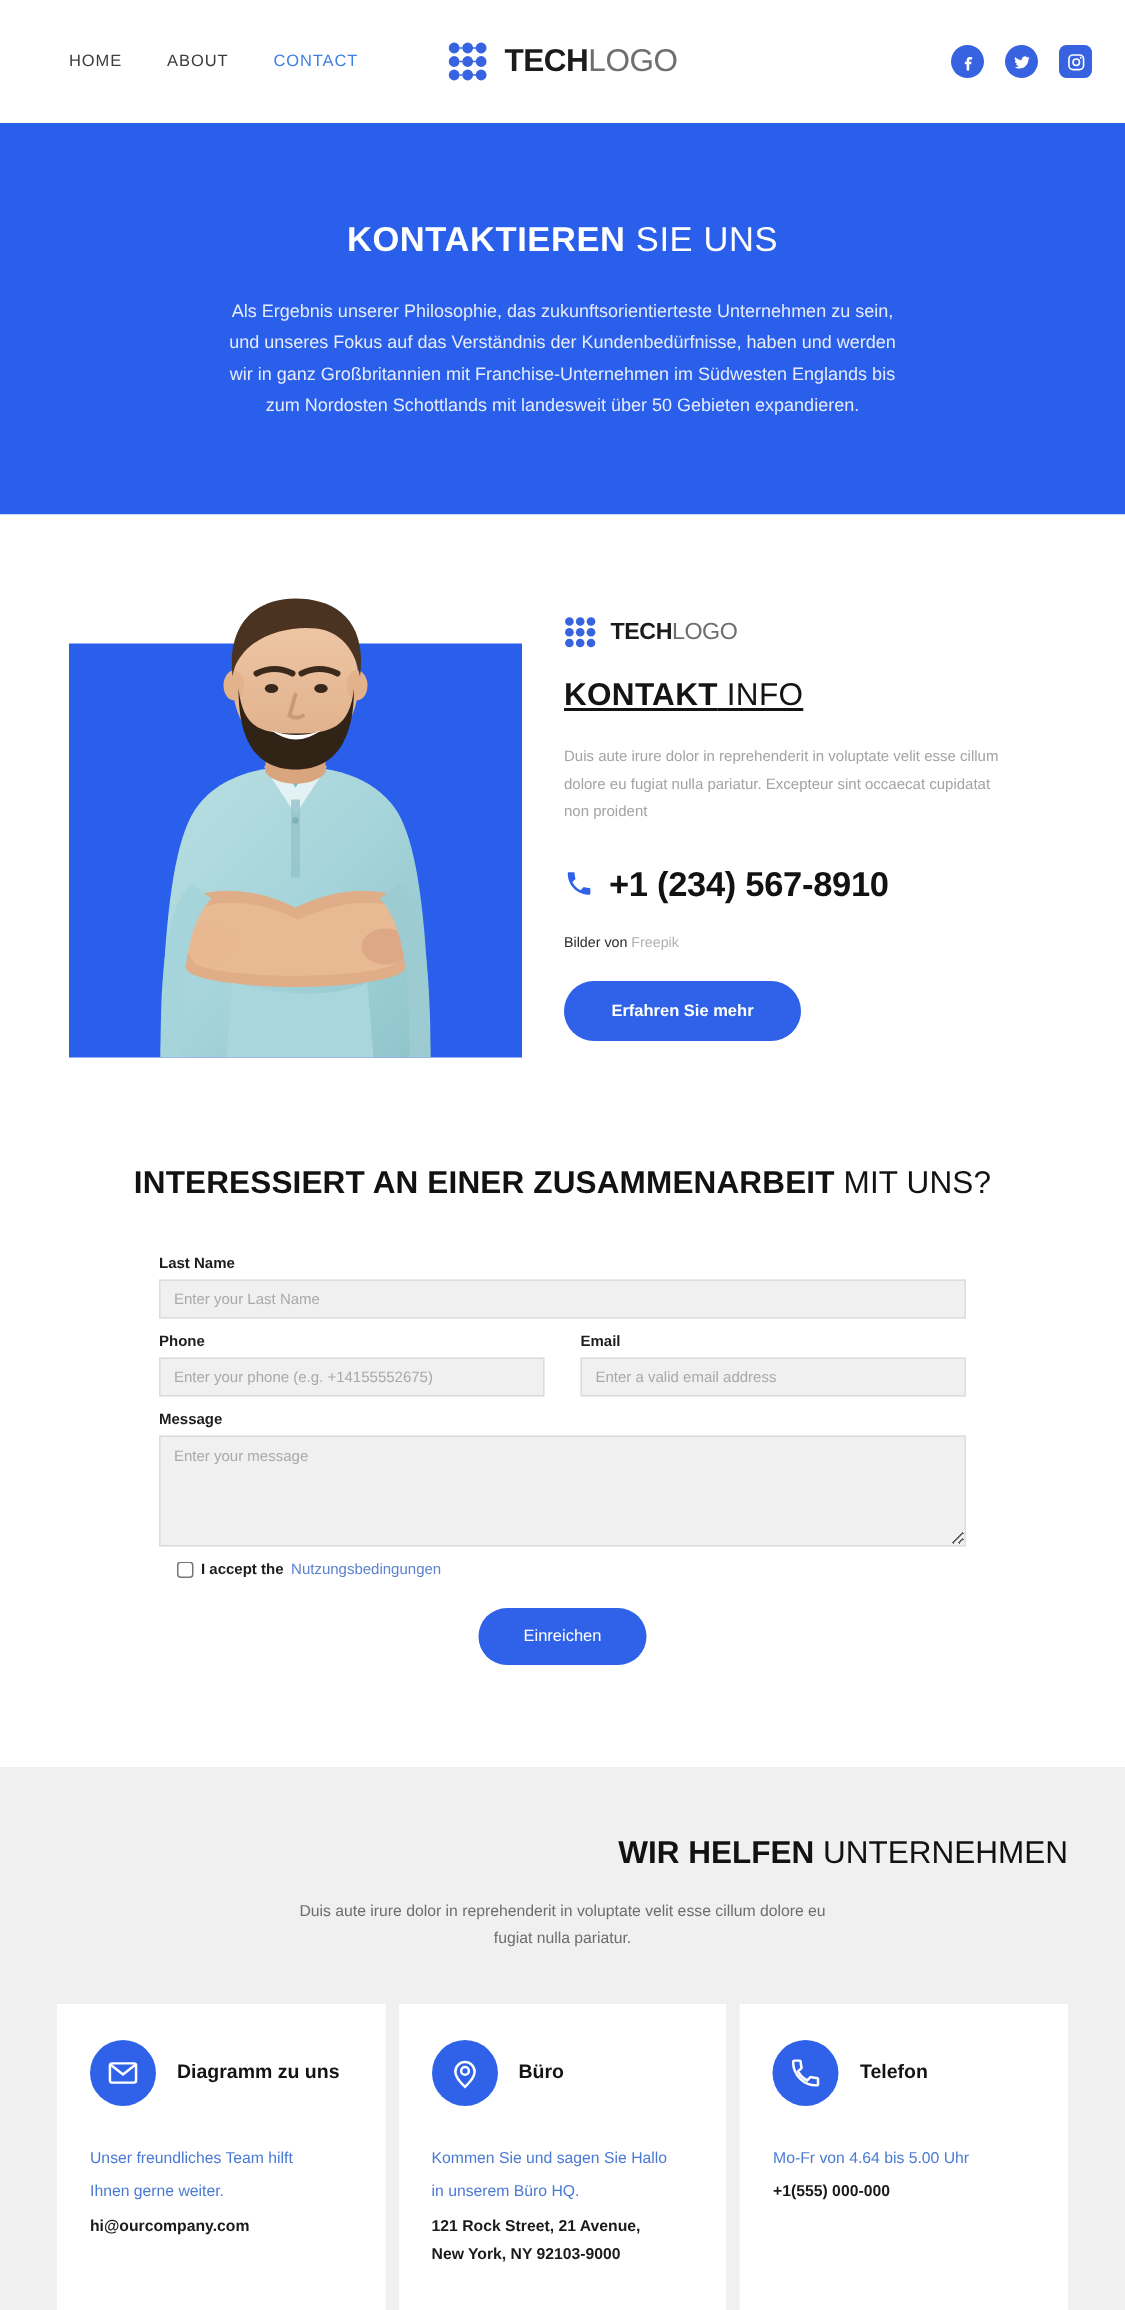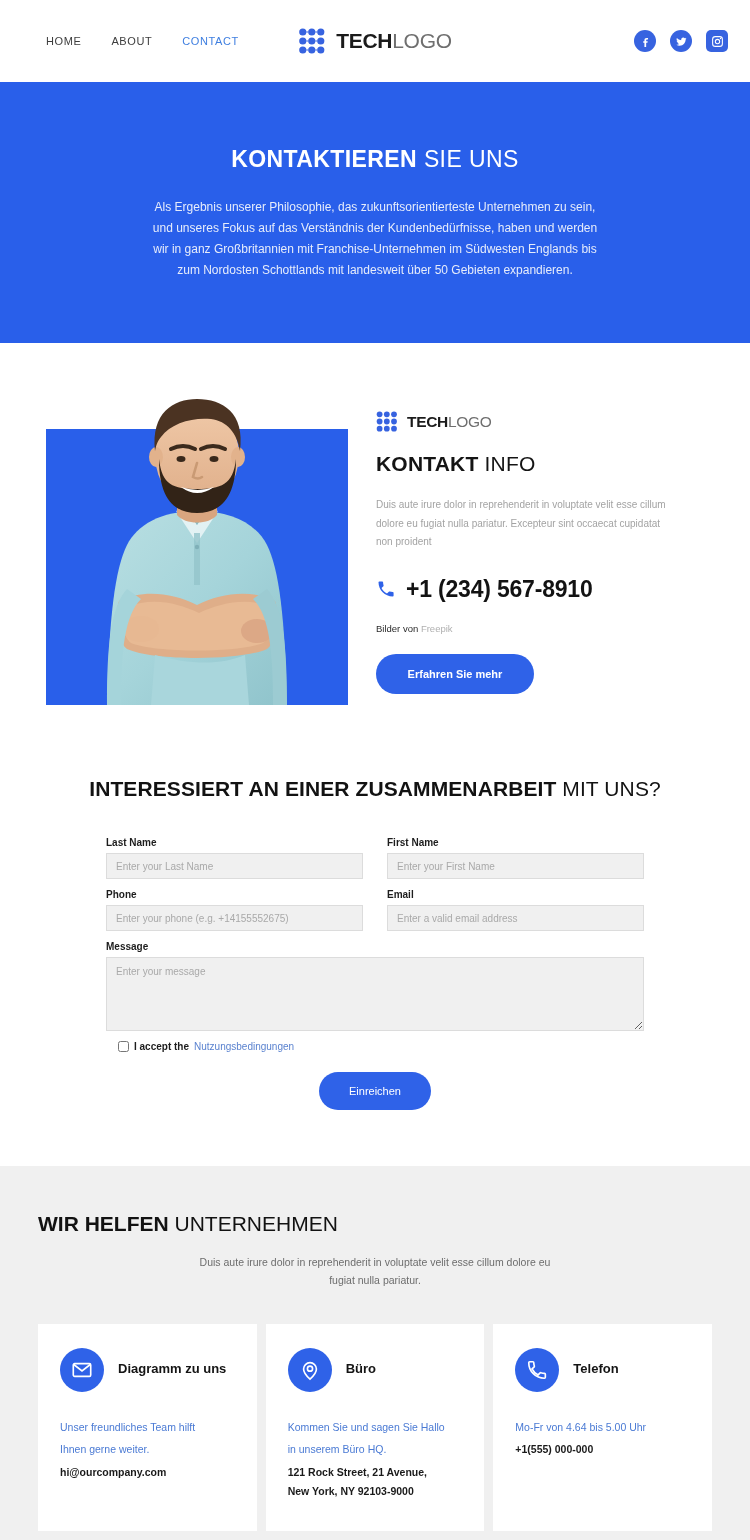--- a/index.html
+++ b/index.html
@@ -113,20 +113,21 @@
     padding-left: 28px;
     padding-top: 28px;
   }
   .info-brand { display: flex; align-items: center; gap: 7px; margin-bottom: 20px; }
   .info-brand .brand-text { font-size: 15.5px; }
   .info-title {
     font-size: 21px;
     letter-spacing: 0.2px;
     margin-bottom: 20px;
     color: #141414;
+    text-decoration: underline;
   }
   .info-title .strong { font-weight: 700; }
   .info-title .light { font-weight: 400; }
   .info-desc {
     font-size: 10px;
     line-height: 1.85;
     color: #a3a3a3;
     width: 296px;
     margin-bottom: 24px;
   }
@@ -164,21 +165,21 @@
   .form-section { padding: 18px 46px 56px; background: #fff; }
   .form-title {
     text-align: center;
     font-size: 21px;
     color: #121212;
     margin-bottom: 36px;
     letter-spacing: 0.1px;
   }
   .form-title .strong { font-weight: 700; }
   .form-title .light { font-weight: 400; }
-  .form-wrap { width: 538px; margin: 0 auto; }
+  .form-wrap { width: 538px; margin: 12px auto; }
   .row { display: flex; gap: 24px; }
   .field { flex: 1; margin-bottom: 10px; }
   .field label {
     display: block;
     font-size: 10px;
     font-weight: 700;
     color: #1d1d1d;
     margin-bottom: 5px;
   }
   .field input,
@@ -214,21 +215,21 @@
     cursor: pointer;
     font-family: "Liberation Sans", sans-serif;
   }
 
   
   .help {
     background: #f0f0f0;
     padding: 46px 38px 54px;
   }
   .help-title {
-    text-align: left;
+    text-align: right;
     font-size: 21px;
     color: #121212;
     margin-bottom: 18px;
   }
   .help-title .strong { font-weight: 700; }
   .help-title .light { font-weight: 400; }
   .help-sub {
     text-align: center;
     font-size: 10.5px;
     line-height: 1.7;
@@ -419,24 +420,20 @@
 
   <div class="form-section">
     <h2 class="form-title"><span class="strong">INTERESSIERT AN EINER ZUSAMMENARBEIT</span><span class="light"> MIT UNS?</span></h2>
 
     <div class="form-wrap">
       <div class="row">
         <div class="field">
           <label>Last Name</label>
           <input type="text" placeholder="Enter your Last Name" style="">
         </div>
-        <div class="field">
-          <label>First Name</label>
-          <input type="text" placeholder="Enter your First Name" style="">
-        </div>
       </div>
 
       <div class="row">
         <div class="field">
           <label>Phone</label>
           <input type="text" placeholder="Enter your phone (e.g. +14155552675)" style="">
         </div>
         <div class="field">
           <label>Email</label>
           <input type="text" placeholder="Enter a valid email address" style="">

